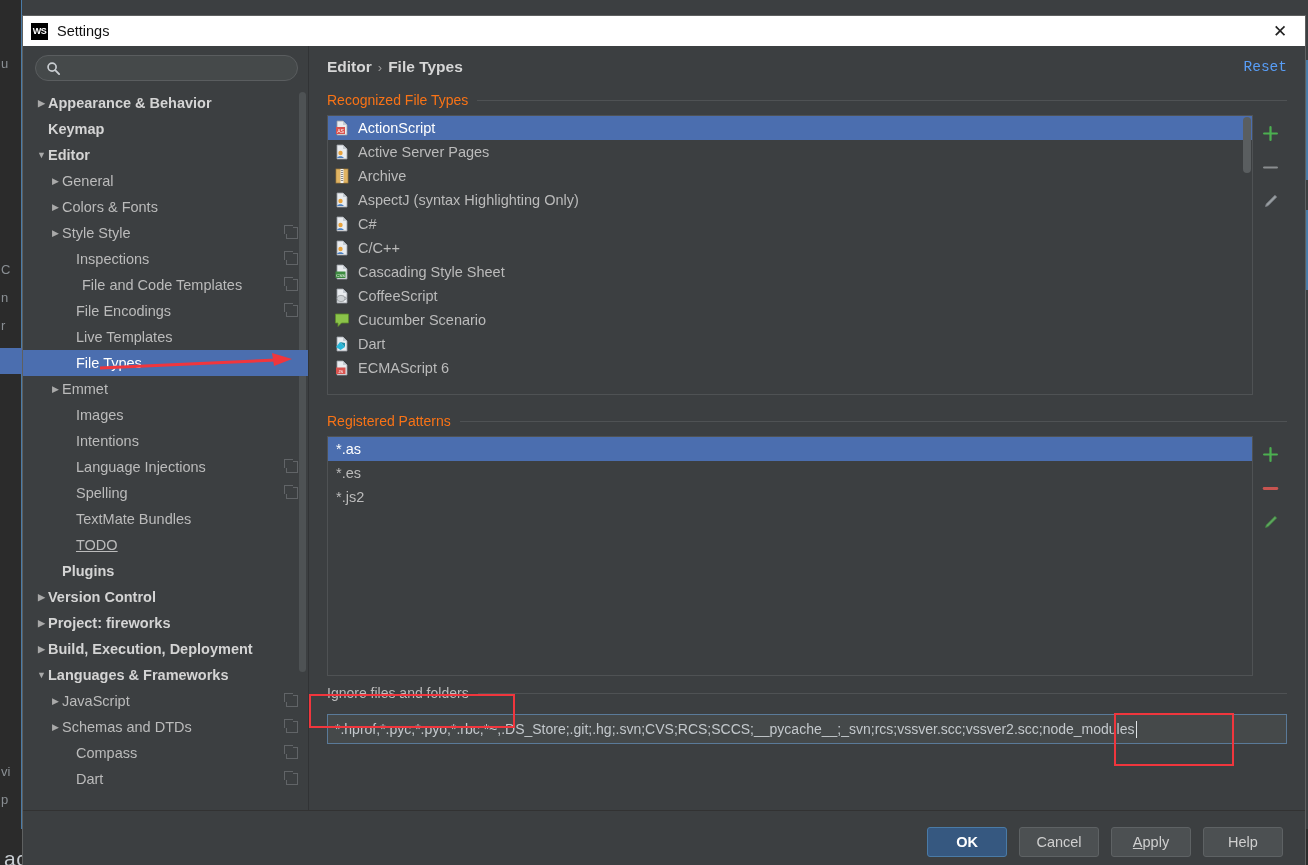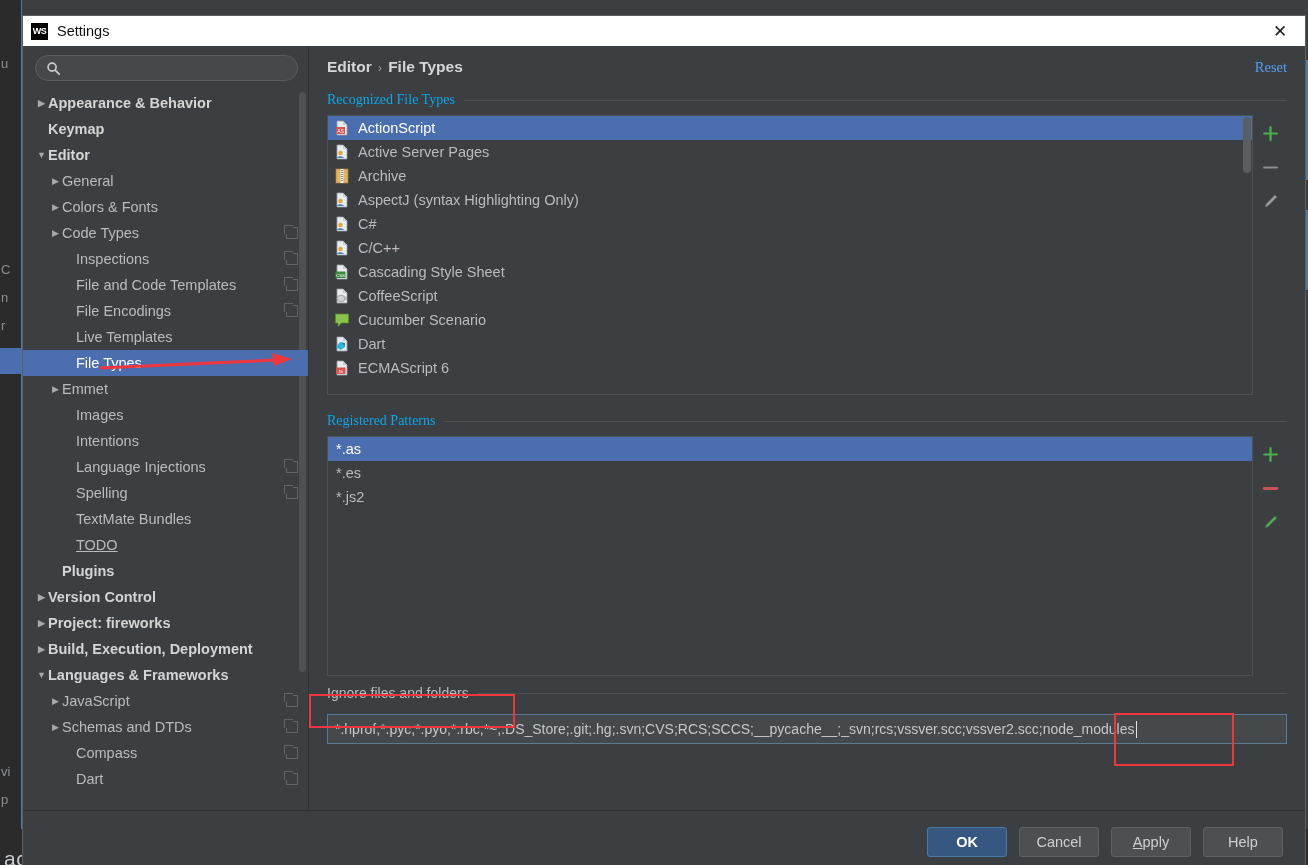--- a/index.html
+++ b/index.html
@@ -143,27 +143,27 @@
     height: 42px; display: flex; align-items: center;
     padding: 0 18px 0 18px; flex: 0 0 42px;
   }
   .crumb {
     font-size: 15.5px; font-weight: bold; color: #d6d6d6;
     font-family: "Liberation Sans", sans-serif;
   }
   .crumb-sep { font-size: 13px; color: #9a9a9a; margin: 0 6px; }
   .reset-link {
     margin-left: auto; font-size: 14.5px; color: #589df6;
-    cursor: pointer; font-family: Liberation Serif, serif;
+    cursor: pointer; font-family: Liberation Mono, monospace;
   }
 
   .section-title {
-    font-size: 14px; color: #0ea5e9; padding: 0 0 0 18px;
+    font-size: 14px; color: #f97316; padding: 0 0 0 18px;
     display: flex; align-items: center; height: 24px;
-    font-family: Liberation Serif, serif;
+    font-family: Liberation Sans, sans-serif;
   }
   .section-title .rule {
     flex: 1 1 auto; height: 1px; background: #4f5254; margin-left: 9px;
     margin-right: 18px;
   }
 
   .list-row {
     display: flex; padding: 0 18px 0 18px;
   }
   .listbox {
@@ -302,29 +302,29 @@
           <div class="tnode" style="padding-left: 26px;">
             <span class="arrow">▶</span>
             <span class="tlabel">General</span>
           </div>
           <div class="tnode" style="padding-left: 26px;">
             <span class="arrow">▶</span>
             <span class="tlabel">Colors &amp; Fonts</span>
           </div>
           <div class="tnode" style="padding-left: 26px;">
             <span class="arrow">▶</span>
-            <span class="tlabel">Code Types</span>
+            <span class="tlabel">Style Style</span>
             <span class="copy-badge"></span>
           </div>
           <div class="tnode" style="padding-left: 40px;">
             <span class="arrow"></span>
             <span class="tlabel">Inspections</span>
             <span class="copy-badge"></span>
           </div>
-          <div class="tnode" style="padding-left: 40px;">
+          <div class="tnode" style="padding-left: 40px; gap: 6px;">
             <span class="arrow"></span>
             <span class="tlabel">File and Code Templates</span>
             <span class="copy-badge"></span>
           </div>
           <div class="tnode" style="padding-left: 40px;">
             <span class="arrow"></span>
             <span class="tlabel">File Encodings</span>
             <span class="copy-badge"></span>
           </div>
           <div class="tnode" style="padding-left: 40px;">

